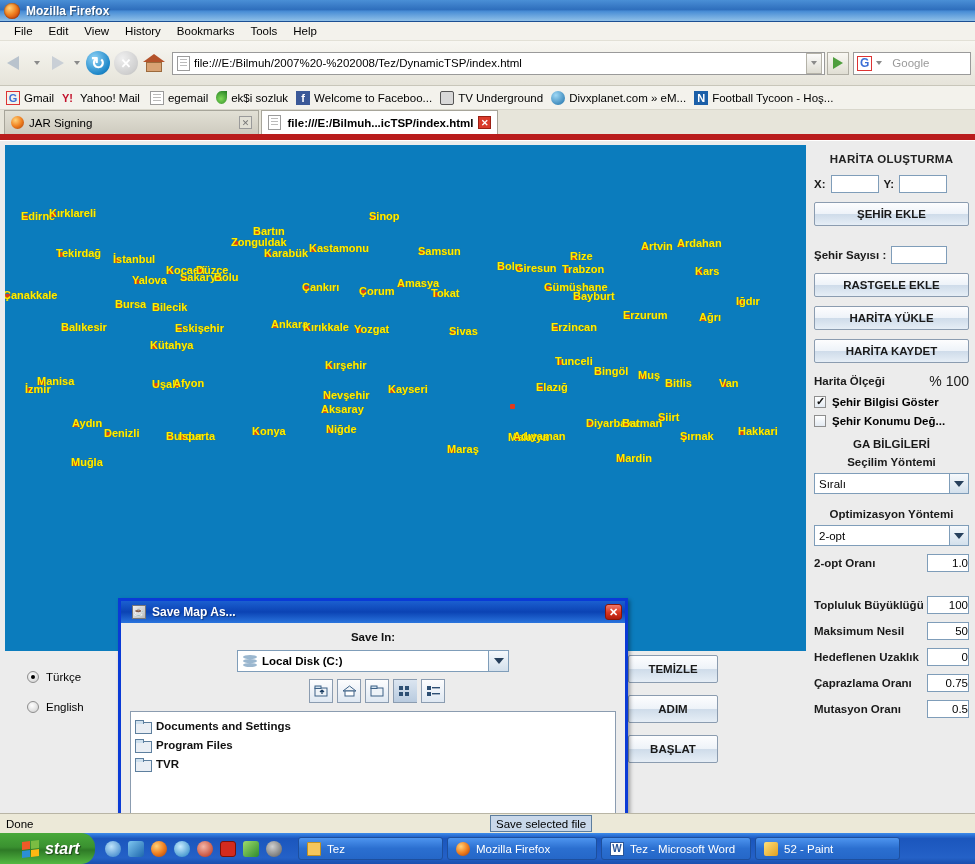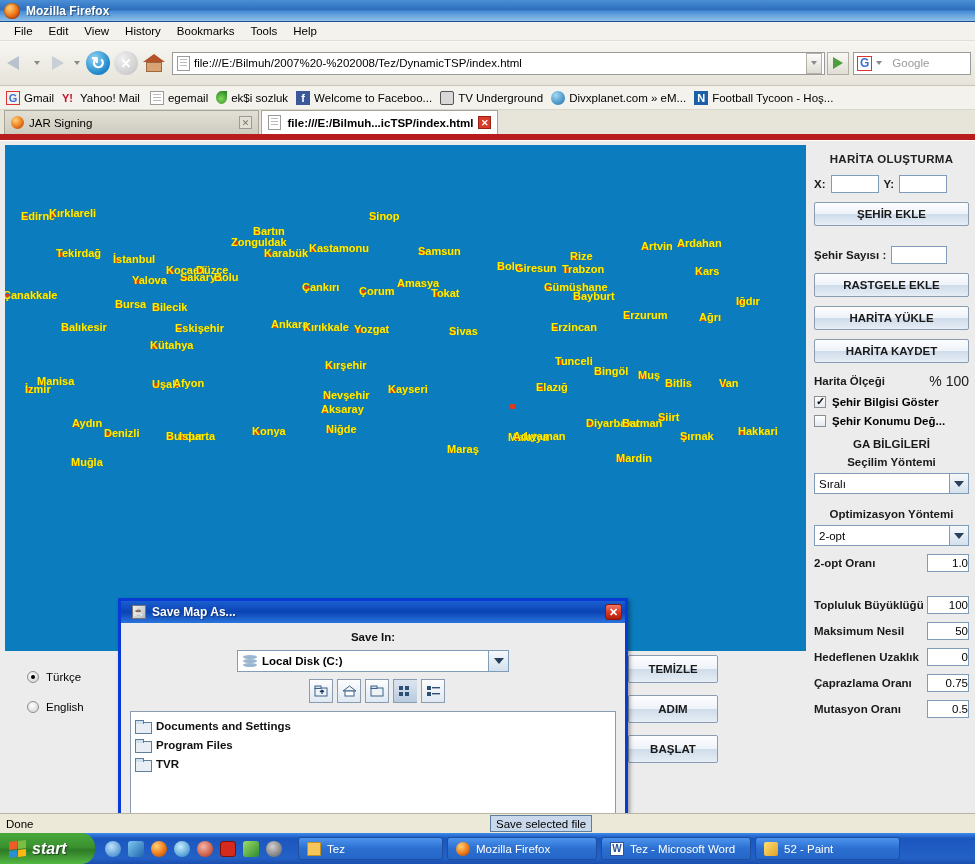--- a/index.html
+++ b/index.html
@@ -296,21 +296,21 @@
   
   .taskbar {
     position:absolute; left:0; top:833px; width:975px; height:31px;
     background: linear-gradient(to bottom, #3f8cea 0%, #2a6fd4 9%, #1b56bd 18%, #2461c7 80%, #1a4fae 100%);
     display:flex; align-items:center;
   }
   .startbtn {
     width:95px; height:31px; position:relative;
     background: linear-gradient(to bottom,#48a93a 0%,#3a9130 45%,#2e7a26 55%,#53b842 100%);
     border-top-right-radius:14px; border-bottom-right-radius:14px;
-    display:flex; align-items:center; gap:6px; padding-left:9px;
+    display:flex; align-items:center; gap:6px; padding-left:22px;
   }
   .startbtn .flag {
     width:17px;height:16px; display:grid; grid-template-columns:1fr 1fr; grid-template-rows:1fr 1fr; gap:1px;
     transform: skewY(-7deg);
   }
   .startbtn .flag i { display:block; }
   .startbtn .txt {
     color:#fff; font-style:italic; font-weight:bold; font-size:16px;
     text-shadow: 1px 1px 1px rgba(0,0,0,.5);
   }

